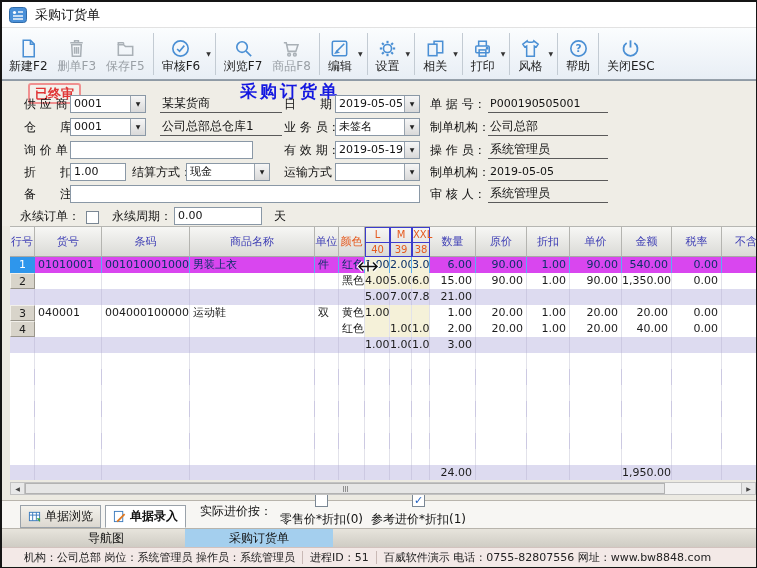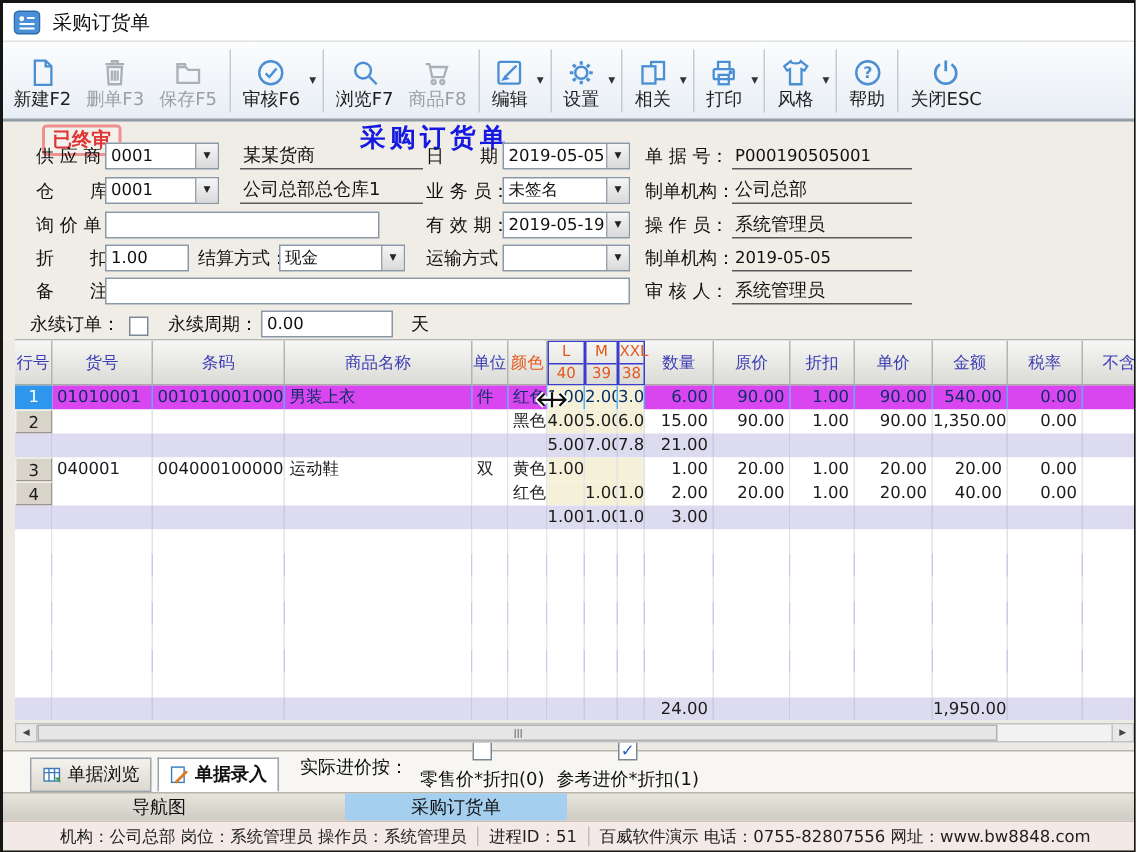--- a/index.html
+++ b/index.html
@@ -60,25 +60,25 @@
 .sb-thumb i{display:block;width:1px;height:6px;background:#909090;}
 
 .bpanel{height:28px;margin-top:5px;background:#f7f6f3;border-top:1px solid #b8b4ac;display:flex;align-items:flex-end;padding-left:18px;font-size:12px;color:#111;}
 .btab{display:flex;align-items:center;gap:4px;border:1px solid #9aa2aa;padding:2px 7px;background:linear-gradient(#f4f2ec,#dcd8d0);margin-right:4px;font-size:12px;}
 .btab.active{background:#fff;font-weight:bold;border-bottom-color:#fff;}
 .pmode{display:flex;align-items:center;gap:8px;margin-left:10px;}
 .cb2{width:13px;height:13px;background:#fff;border:1px solid #7a8794;display:inline-flex;align-items:center;justify-content:center;font-size:11px;color:#2060c0;font-weight:bold;}
 .cb2.checked::after{content:"✓";}
 .cbl{display:flex;align-items:center;gap:4px;flex-direction:column;}
 
-.navrow{height:19px;background:linear-gradient(#e7e4dc,#cfccc4);display:flex;align-items:stretch;padding-left:25px;border-top:1px solid #b8b4ac;font-size:12px;gap:45px;}
+.navrow{height:19px;background:linear-gradient(#e7e4dc,#cfccc4);display:flex;align-items:stretch;padding-left:25px;border-top:1px solid #b8b4ac;font-size:12px;}
 .ntab{display:flex;align-items:center;justify-content:center;width:158px;color:#111;}
 .ntab.active{background:#a4cfee;width:148px;}
 
-.statusbar{height:19px;background:#f3e9e7;border-top:1px solid #d2c2be;display:flex;align-items:center;font-size:11px;color:#222;padding-left:38px;white-space:nowrap;}
+.statusbar{height:19px;background:#f3e9e7;border-top:1px solid #d2c2be;display:flex;align-items:center;font-size:11px;color:#222;padding-left:22px;white-space:nowrap;}
 .ssep{width:1px;height:13px;background:#c9b9b5;margin:0 7px;}
 </style>
 </head>
 <body>
 
 <div class="window">
 
   <div class="titlebar">
     <svg class="appicon" viewBox="0 0 18 18">
       <rect x="0.5" y="1.5" width="17" height="15" rx="3" fill="#4a90d8" stroke="#2f6aa8"></rect>

